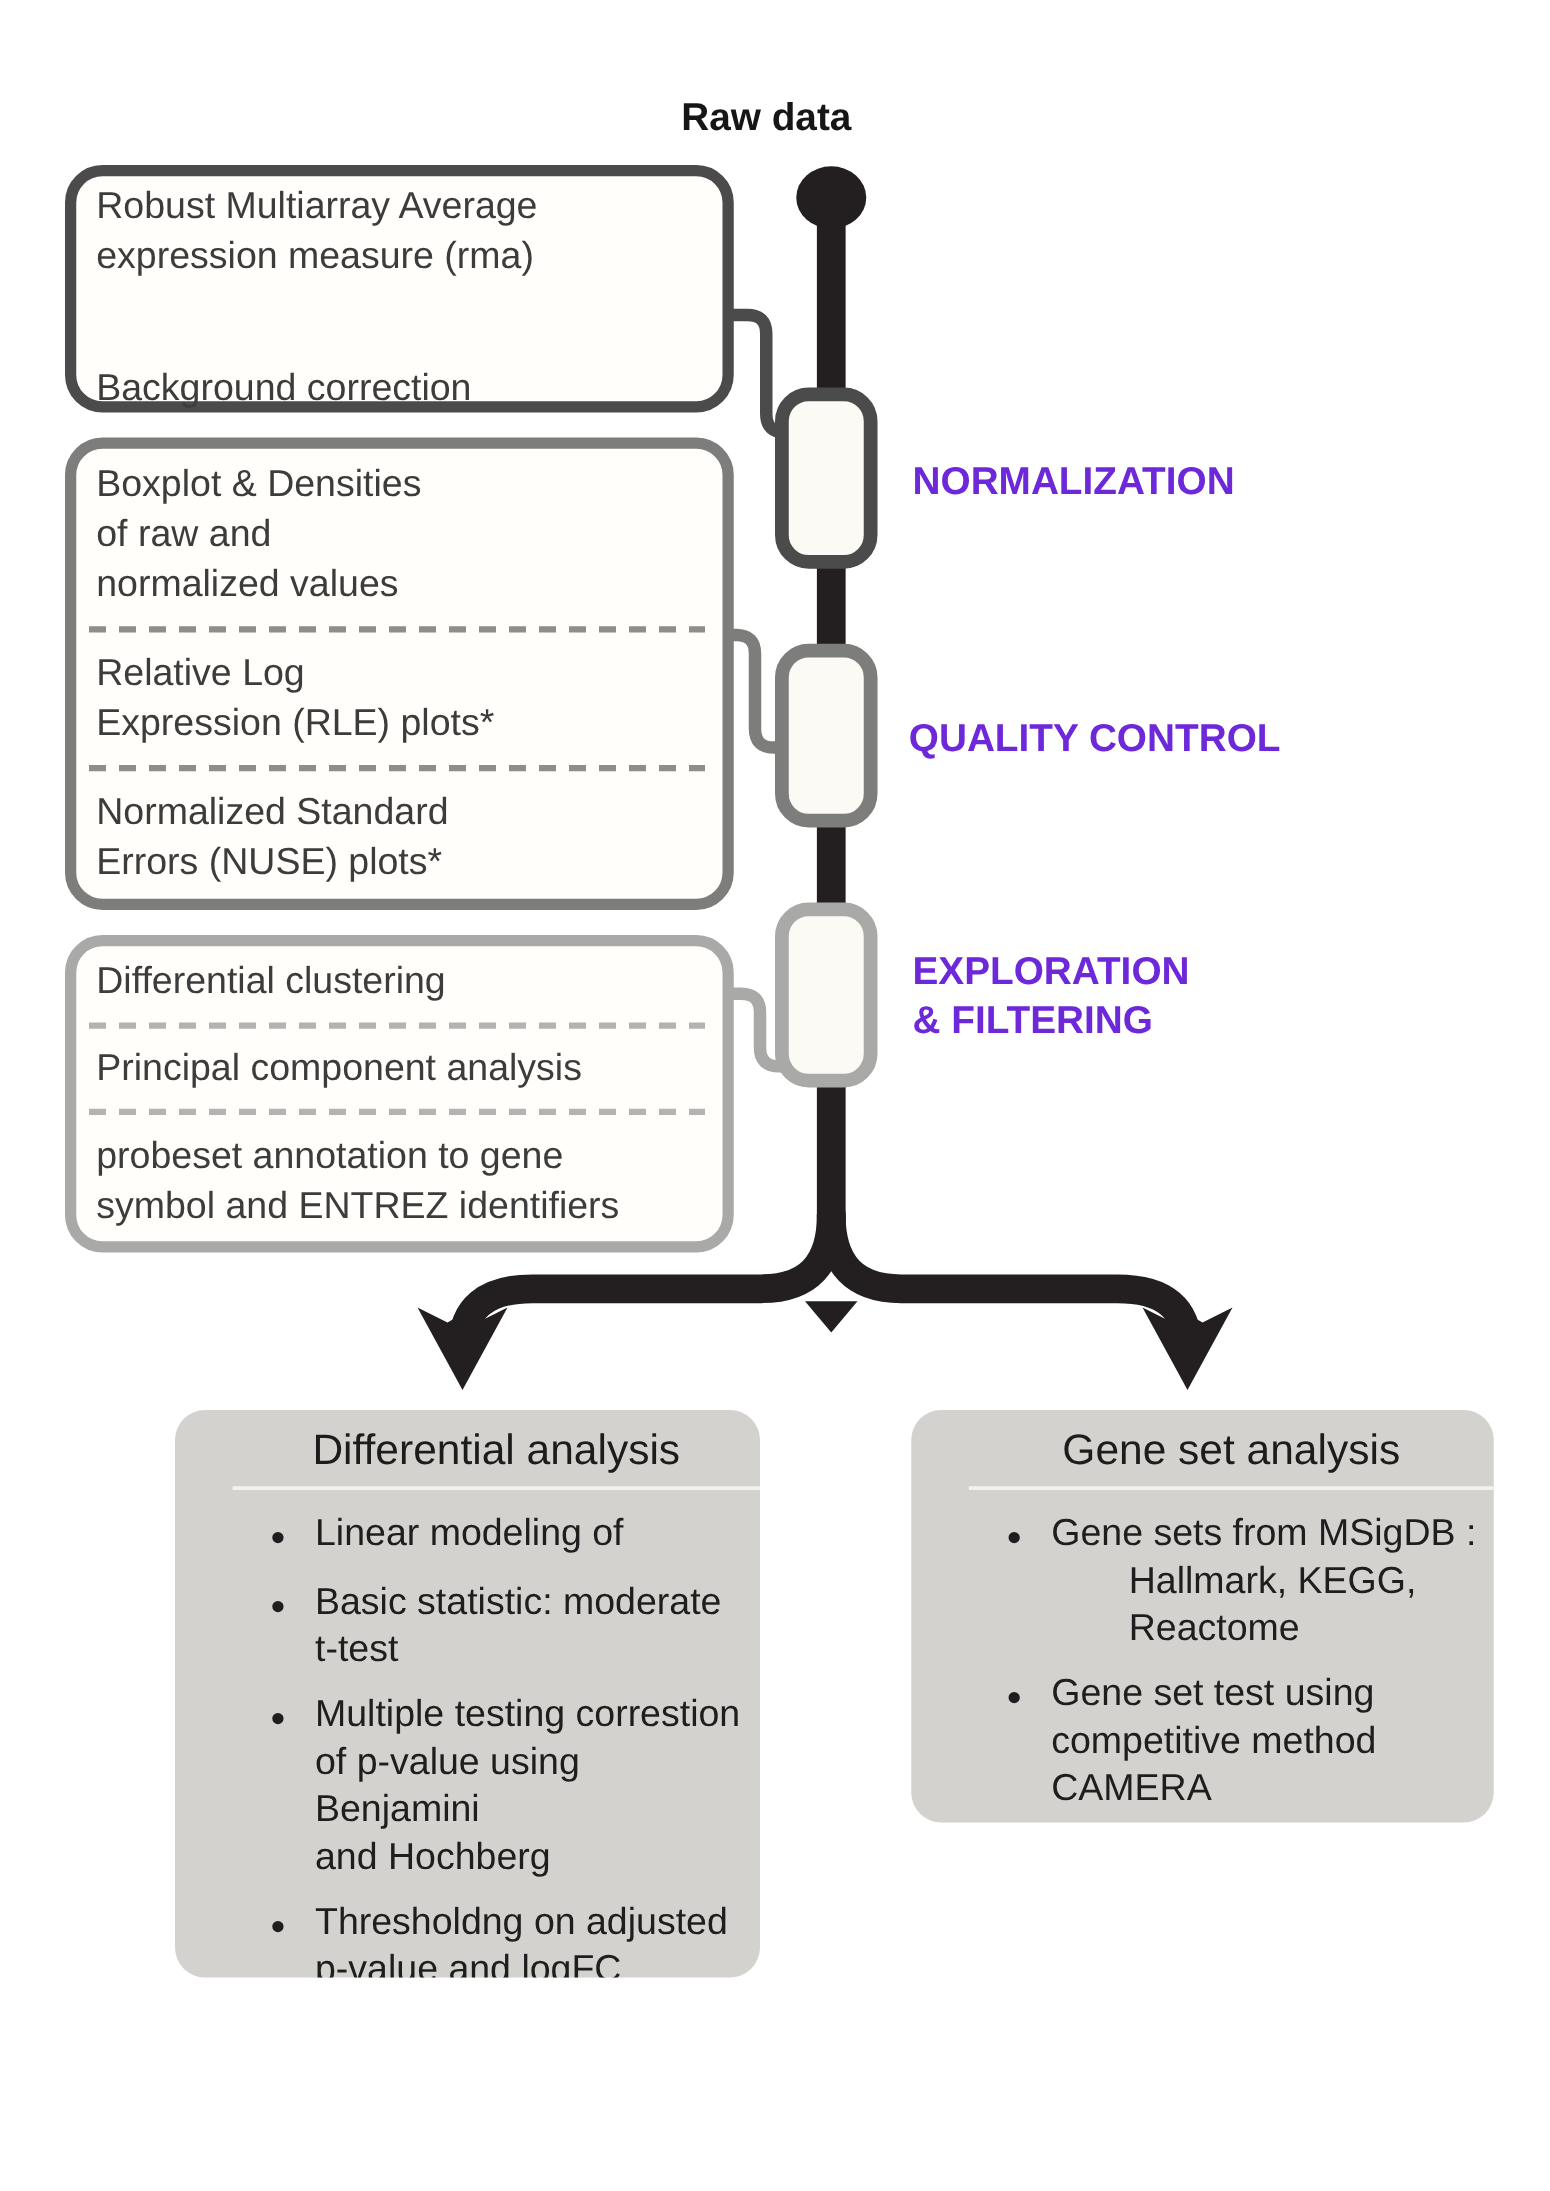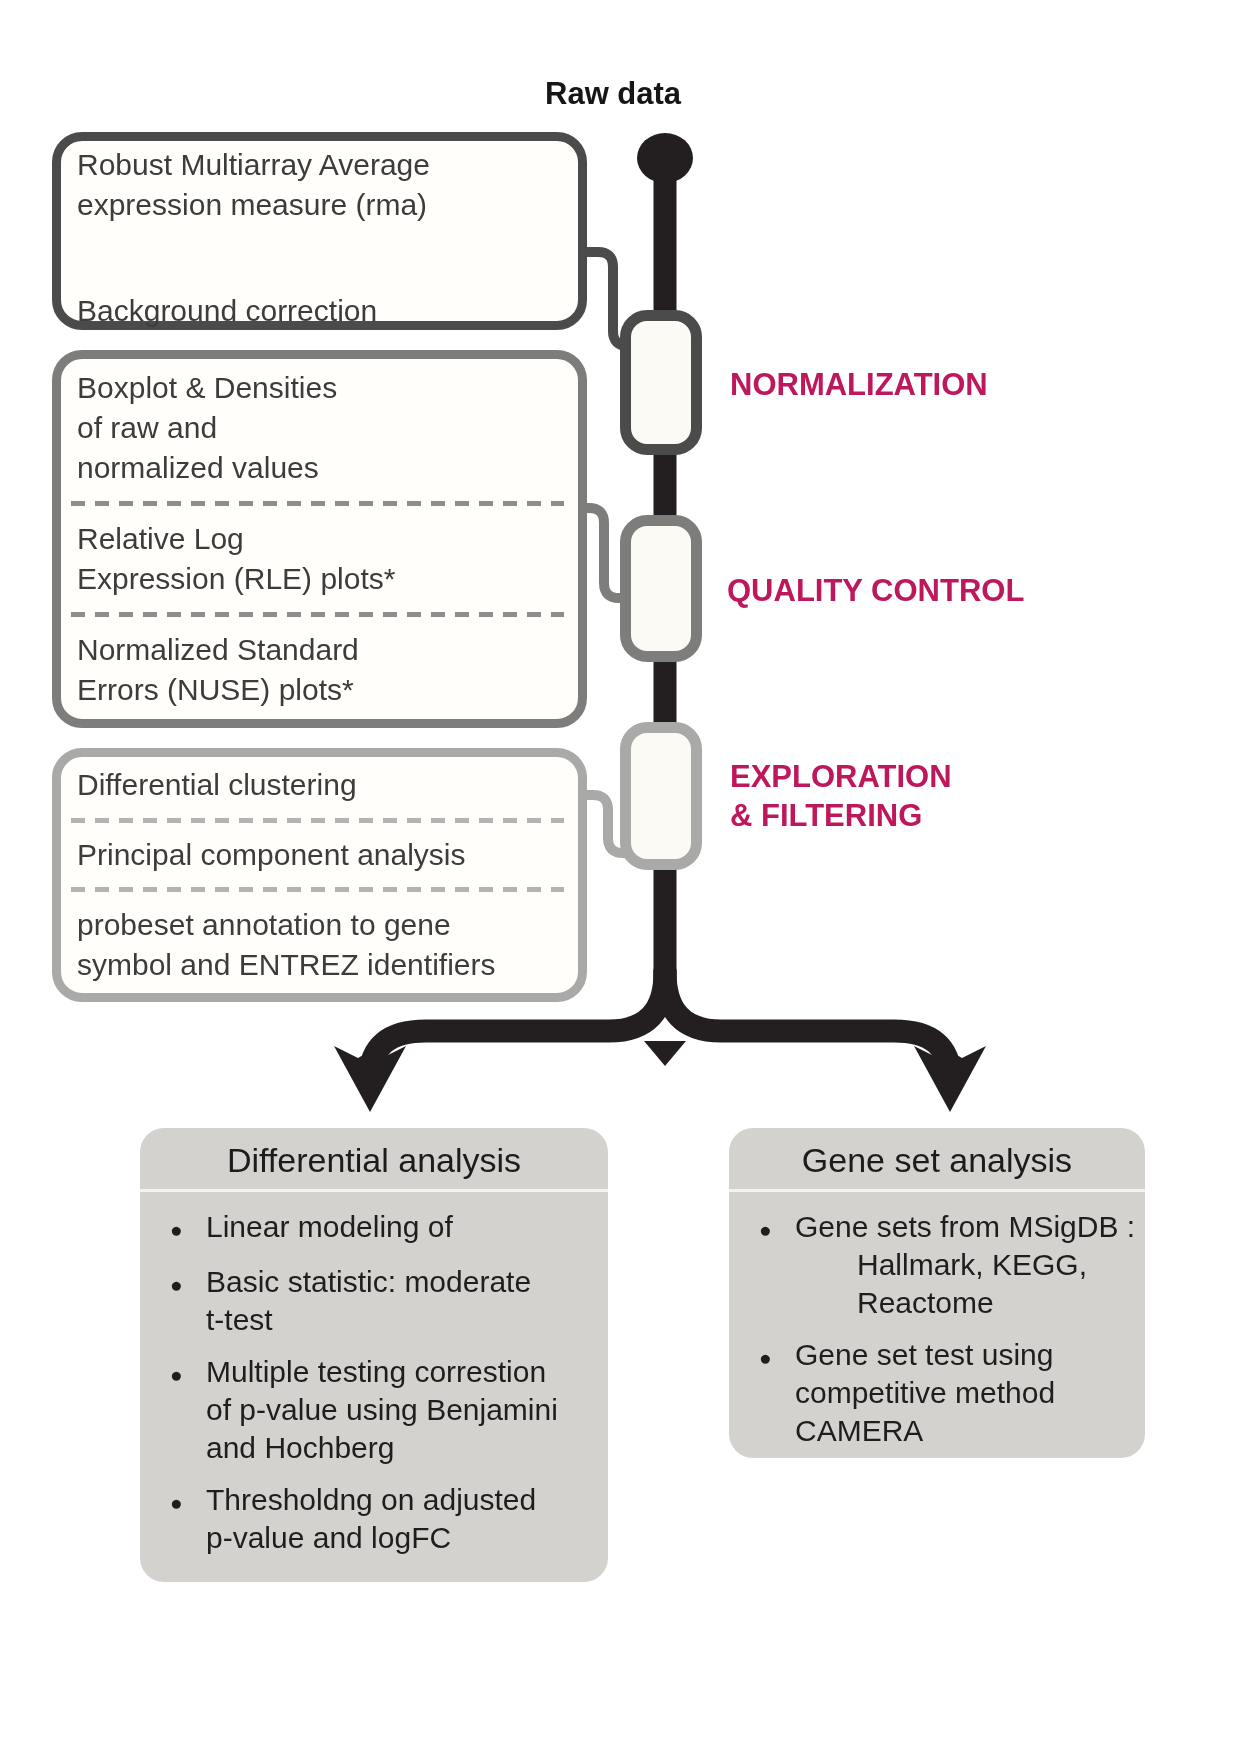--- a/index.html
+++ b/index.html
@@ -26,25 +26,25 @@
   .tier1{border-color:#4b4b4b;--dash:#5a5a5a;}
   .tier2{border-color:#7d7d7b;--dash:#8d8d8b;}
   .tier3{border-color:#a9a9a7;--dash:#b3b3b1;}
 
   
   .node{
     width:82px;box-sizing:border-box;background:#fbfaf5;
     border-style:solid;border-width:11px;border-radius:27px;left:620px;
   }
   .stage-label{
-    font-size:31px;font-weight:bold;color:#be185d;line-height:39px;white-space:pre-line;
+    font-size:31px;font-weight:bold;color:#6d28d9;line-height:39px;white-space:pre-line;
   }
 
   
-  .bbox{background:#d4d2cf;border-radius:24px;box-sizing:border-box;overflow:hidden;}
+  .bbox{background:#d4d2cf;border-radius:24px;box-sizing:border-box;overflow:hidden;padding-left:46px;}
   .btitle{font-size:34px;color:#1c1c1c;text-align:center;padding:13px 0 9px 0;}
   .bsep{height:3px;background:#f3f2ef;}
   .bullets{padding:16px 6px 0 30px;display:flex;flex-direction:column;gap:14px;}
   .bullet{display:flex;font-size:30px;line-height:38px;color:#1e1e1e;}
   .bdot{width:36px;flex:0 0 36px;font-size:21px;padding-top:3px;color:#1e1e1e;}
 </style>
 </head>
 <body>
 
 <div class="stage">
@@ -134,21 +134,21 @@
         <div class="bullet">
           <span class="bdot">●</span>
           <div class="btext">
             <div>Thresholdng on adjusted</div>
             <div>p-value and logFC</div>
           </div>
         </div>
       </div>
   </div>
 
-  <div class="abs bbox" style="left:729px;top:1128px;width:416px;height:330px;">
+  <div class="abs bbox" style="left:729px;top:1128px;width:466px;height:330px;">
     <div class="btitle">Gene set analysis</div>
     <div class="bsep"></div>
     <div class="bullets">
         <div class="bullet">
           <span class="bdot">●</span>
           <div class="btext">
             <div>Gene sets from MSigDB :</div>
             <div style="margin-left: 62px;">Hallmark, KEGG,</div>
             <div style="margin-left: 62px;">Reactome</div>
           </div>

